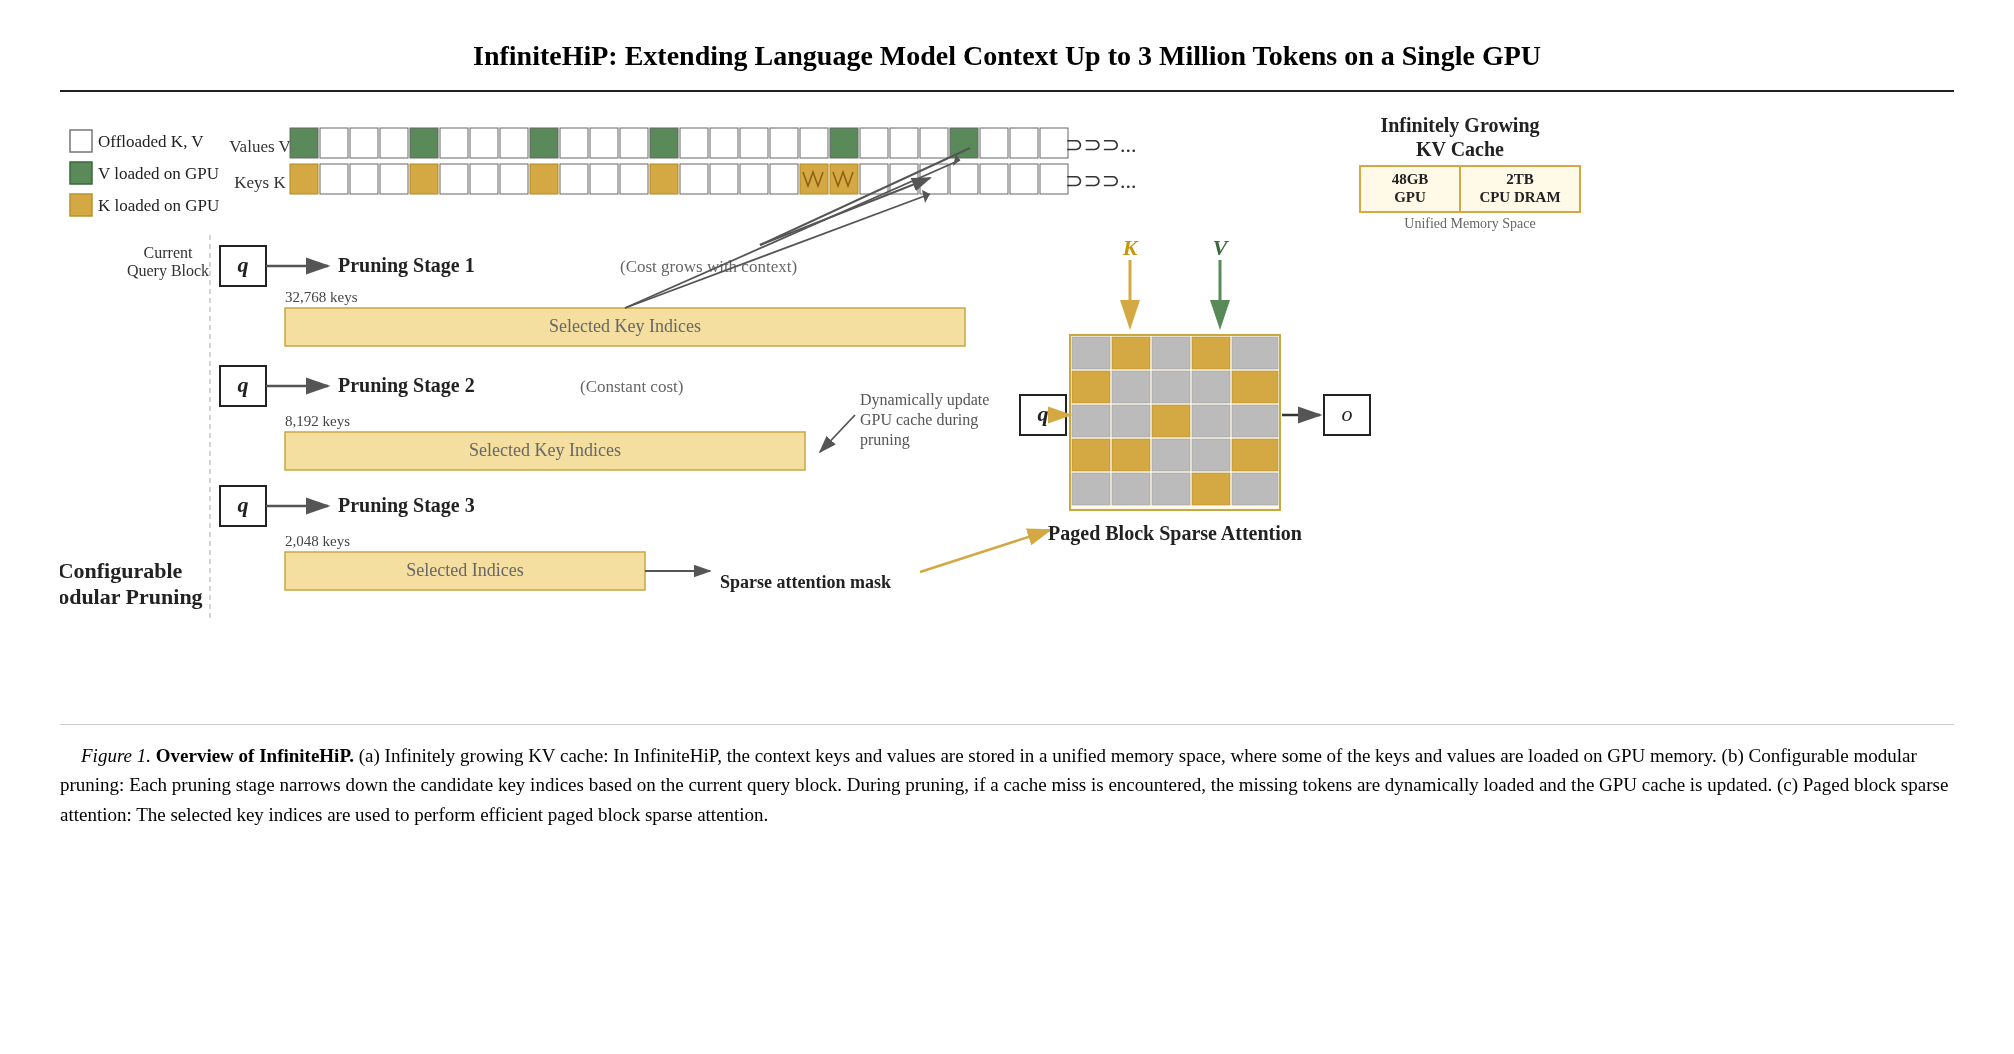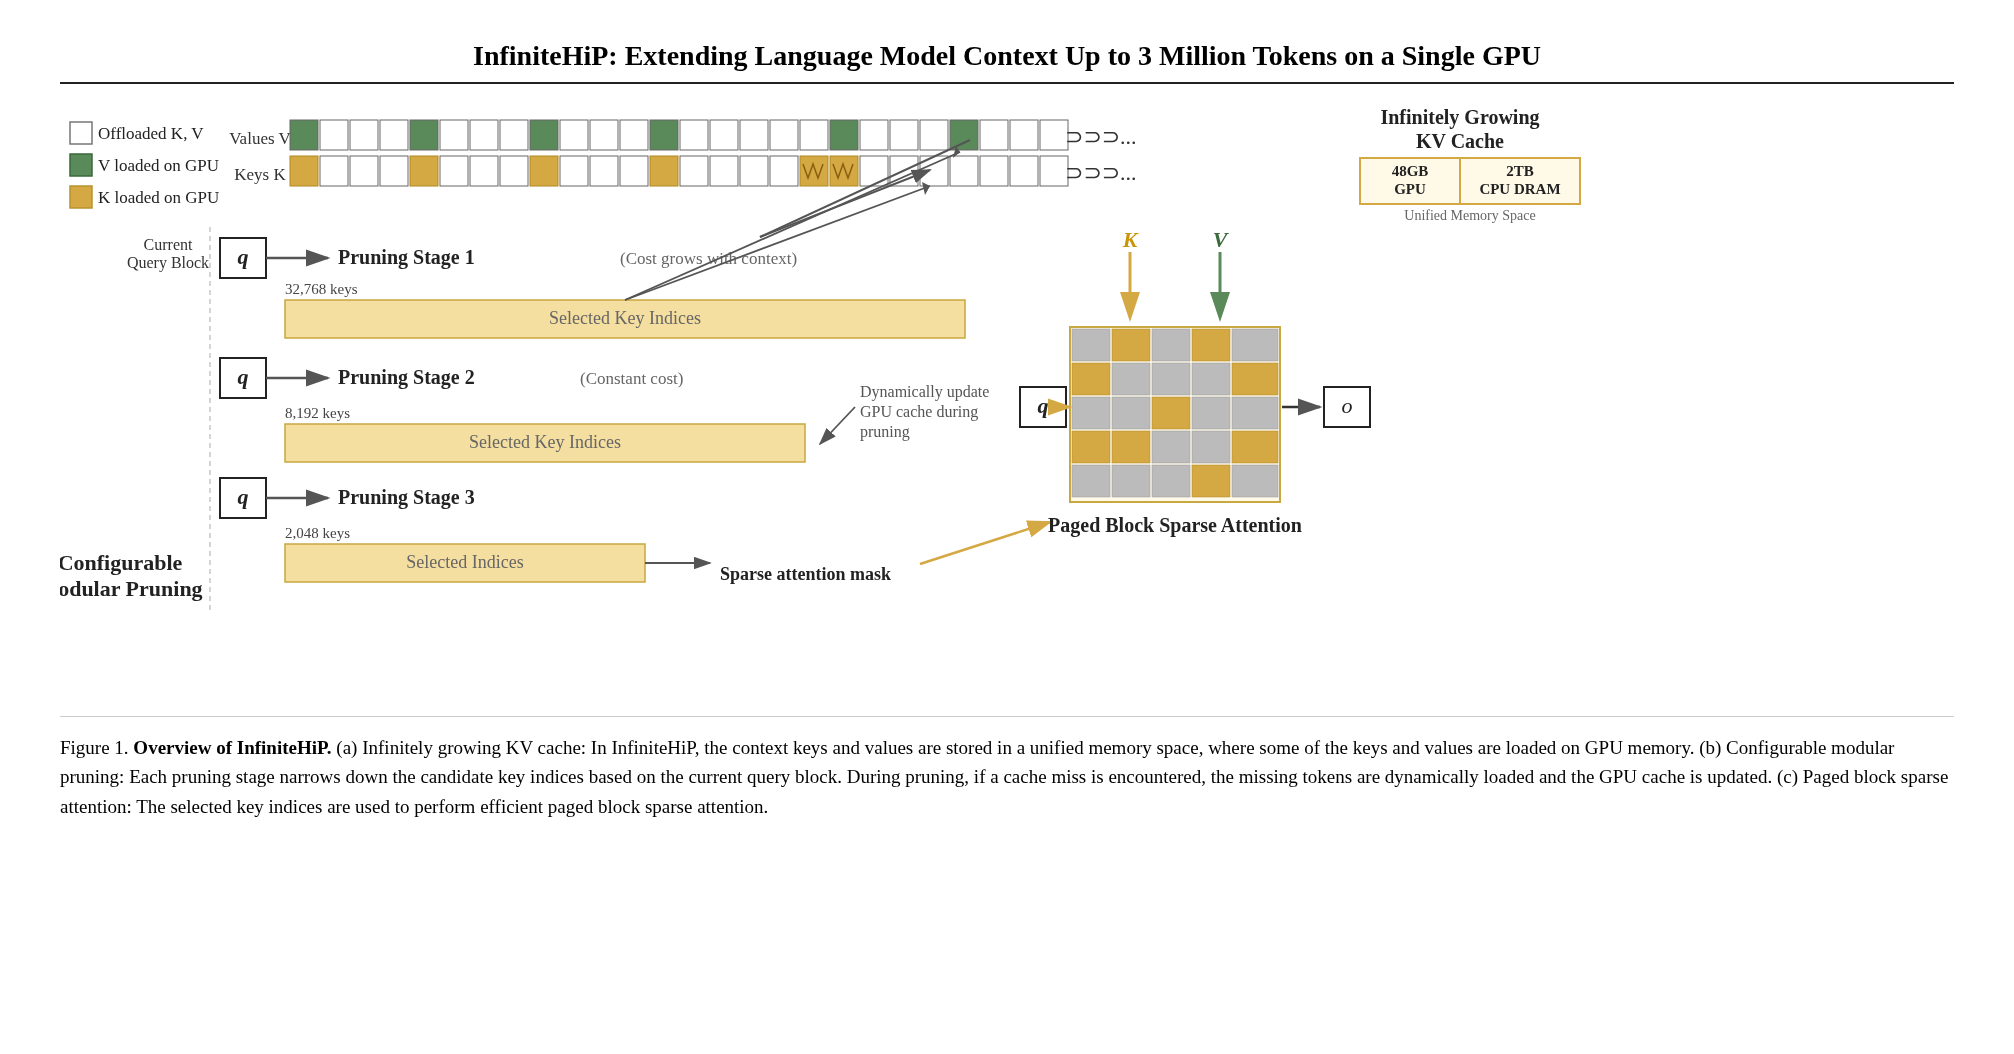--- a/index.html
+++ b/index.html
@@ -10,21 +10,21 @@
       min-height: 1054px;
       padding: 40px 60px;
     }
 
     .page-title {
       text-align: center;
       font-size: 28px;
       font-weight: bold;
       margin-bottom: 18px;
       border-bottom: 2px solid #222;
-      padding-bottom: 10px;
+      padding-bottom: 18px;
     }
 
     
     .caption {
       font-size: 19px;
       line-height: 1.55;
       margin-top: 20px;
       border-top: 1px solid #ccc;
       padding-top: 16px;
     }
@@ -262,15 +262,15 @@
     <line x1="565" y1="198" x2="870" y2="84" stroke="#555" stroke-width="1.8"></line>
     <polygon points="870,84 862,80 865,93" fill="#555"></polygon>
 
     <line x1="585" y1="461" x2="650" y2="461" stroke="#555" stroke-width="1.8" marker-end="url(#arrowhead)"></line>
 
     <line x1="150" y1="125" x2="150" y2="510" stroke="#aaa" stroke-width="1" stroke-dasharray="5,4"></line>
   </svg>
 </div>
 
 <div class="caption">
-  <span style="">Figure 1.</span>
+  <span style="font-style:italic;margin-left:21px;">Figure 1.</span>
   <strong>Overview of InfiniteHiP.</strong><span> (a) Infinitely growing KV cache: In InfiniteHiP, the context keys and values are stored in a unified memory space, where some of the keys and values are loaded on GPU memory. (b) Configurable modular pruning: Each pruning stage narrows down the candidate key indices based on the current query block. During pruning, if a cache miss is encountered, the missing tokens are dynamically loaded and the GPU cache is updated. (c) Paged block sparse attention: The selected key indices are used to perform efficient paged block sparse attention.</span>
 </div>
 
 </body></html>

